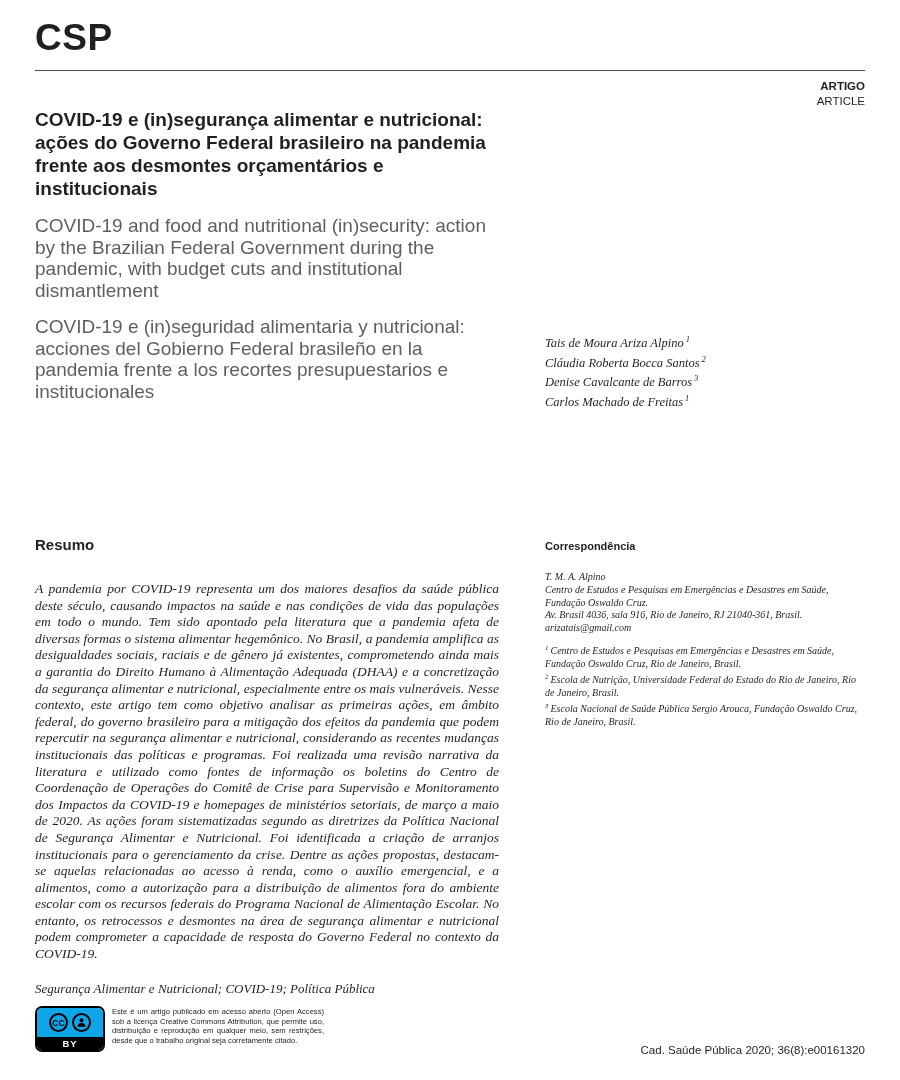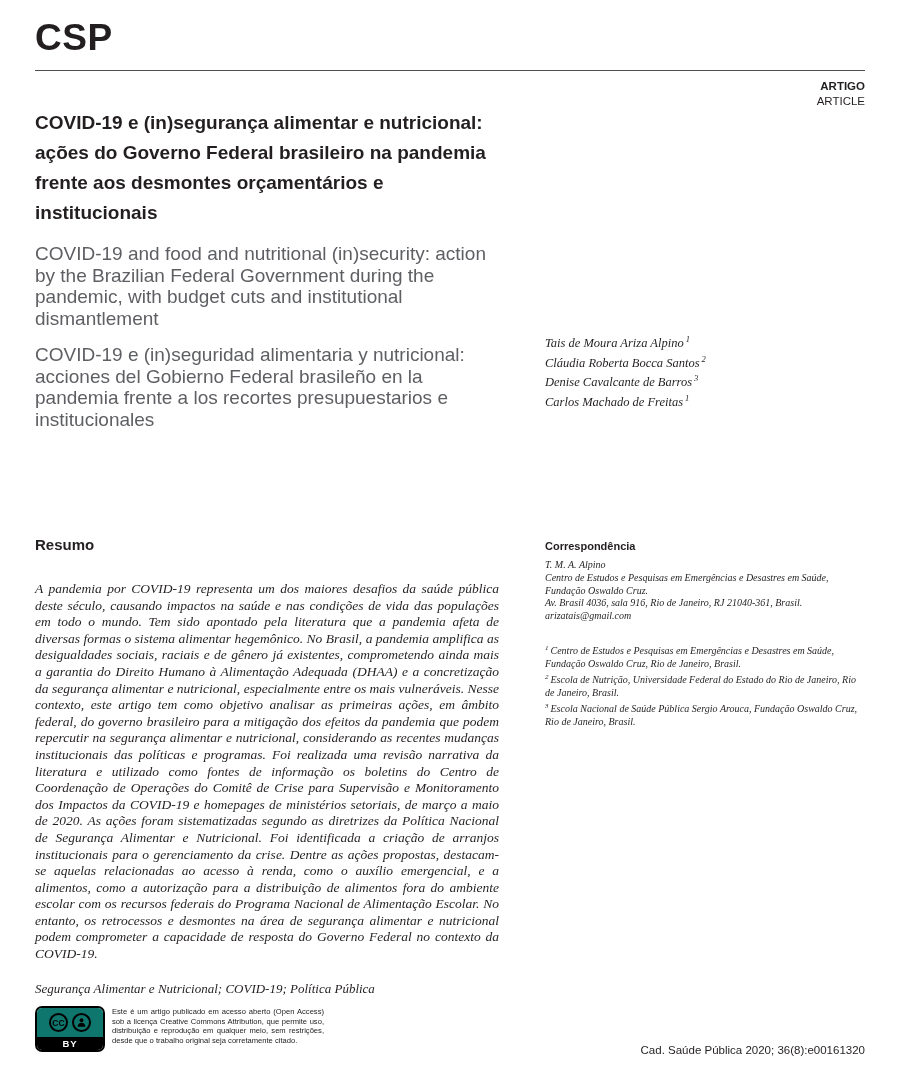--- a/index.html
+++ b/index.html
@@ -18,21 +18,21 @@
   .logo { font-size: 37px; font-weight: bold; line-height: 0.85; letter-spacing: 0.5px; }
   .journal-names { padding-top: 3px; }
   .jname1 { font-size: 11.5px; font-weight: bold; letter-spacing: 0.2px; }
   .jname2 { font-size: 11.5px; letter-spacing: 0.2px; margin-top: 1px; }
   .header-divider { position: absolute; left: 35px; right: 35px; top: 70px; border-top: 1.6px solid #4d4d4d; }
   .article-labels { position: absolute; right: 35px; top: 79px; text-align: right; font-size: 11.5px; line-height: 1.3; }
   .artigo { font-weight: bold; }
 
   
   .title-block { position: absolute; left: 35px; top: 108px; width: 468px; }
-  .title-pt { font-size: 19px; line-height: 30px; font-weight: bold; color: #231f20; margin: 0 0 15px 0; }
+  .title-pt { font-size: 19px; line-height: 23px; font-weight: bold; color: #231f20; margin: 0 0 15px 0; }
   .title-en, .title-es { font-size: 19px; line-height: 21.5px; font-weight: normal; color: #5e5f63; margin: 0 0 15px 0; }
 
   
   .authors-block {
     position: absolute; left: 545px; top: 332px; width: 322px;
     font-family: "Liberation Serif", serif; font-style: italic;
     font-size: 12.5px; line-height: 15.5px;
   }
   .author-line sup { font-size: 8.5px; margin-left: 2px; }
 
@@ -46,36 +46,36 @@
   .abstract-heading { font-size: 15px; font-weight: bold; margin: 0 0 28px 0; color: #231f20; }
   .abstract-text {
     font-family: "Liberation Serif", serif; font-style: italic;
     font-size: 13.5px; line-height: 16.6px; text-align: justify;
     hyphens: auto; margin: 0; color: #231f20;
   }
   .keywords { font-family: "Liberation Serif", serif; font-style: italic; font-size: 13px; margin-top: 18px; }
 
   
   .corr-block { position: absolute; left: 545px; top: 540px; width: 322px; }
-  .corr-heading { font-size: 11px; font-weight: bold; margin-bottom: 7px; }
+  .corr-heading { font-size: 11px; font-weight: bold; margin-bottom: 19px; }
   .corr-line { font-family: "Liberation Serif", serif; font-style: italic; font-size: 10px; line-height: 12.8px; }
   .affil-block {
     position: absolute; left: 545px; top: 642px; width: 322px;
     font-family: "Liberation Serif", serif; font-style: italic;
     font-size: 10px; line-height: 12.8px;
   }
   .affil-line sup { font-size: 7px; margin-right: 2px; }
 
   
   .footer-badge {
     position: absolute; left: 35px; top: 1006px; width: 66px; height: 42px;
     border: 2px solid #000; border-radius: 7px; background: #fff;
     display: flex; flex-direction: column; overflow: hidden;
   }
-  .badge-icons { flex: 1; display: flex; align-items: center; justify-content: center; gap: 4px; background: #0f766e; }
+  .badge-icons { flex: 1; display: flex; align-items: center; justify-content: center; gap: 4px; background: #0ea5e9; }
   .cc-circle {
     width: 19px; height: 19px; border: 2px solid #000; border-radius: 50%;
     display: flex; align-items: center; justify-content: center;
     font-size: 8.5px; font-weight: bold; color: #000; box-sizing: border-box;
   }
   .badge-bar { height: 13px; background: #000; color: #fff; font-size: 9.5px; font-weight: bold; text-align: center; line-height: 13px; letter-spacing: 1px; }
   .license-text {
     position: absolute; left: 112px; top: 1007px; width: 212px;
     font-size: 7.6px; line-height: 9.6px; color: #222; text-align: justify;
   }

